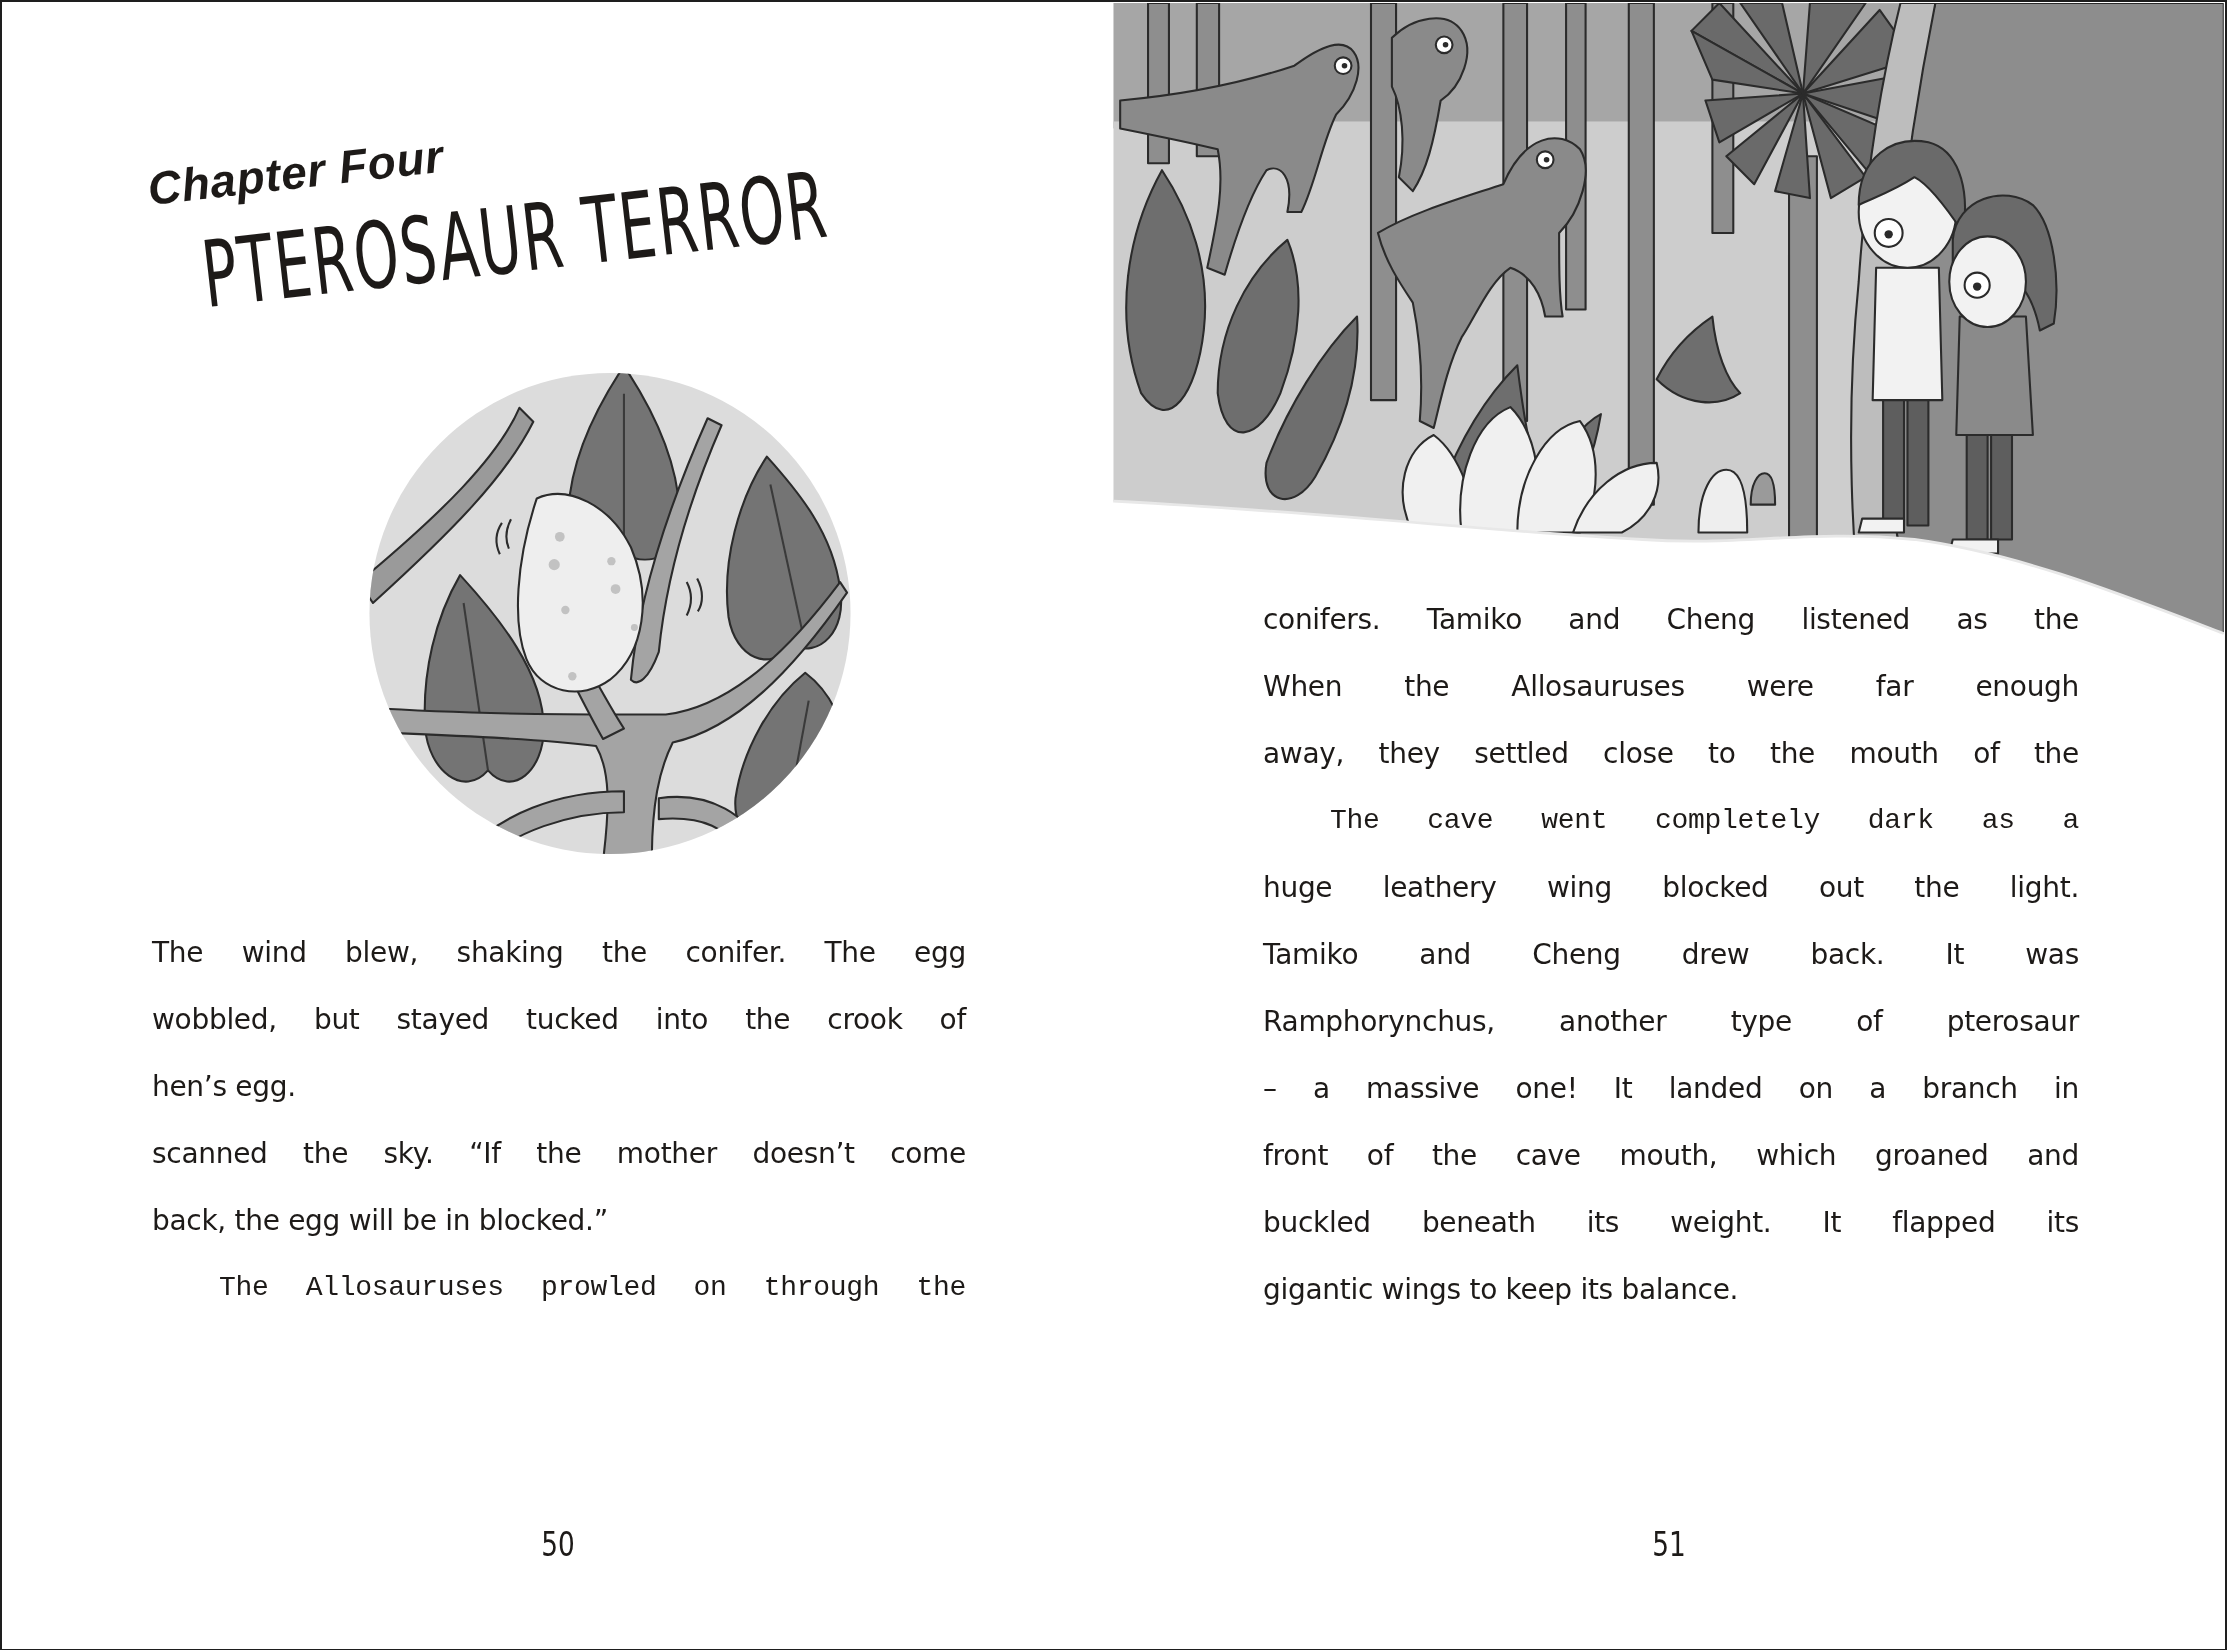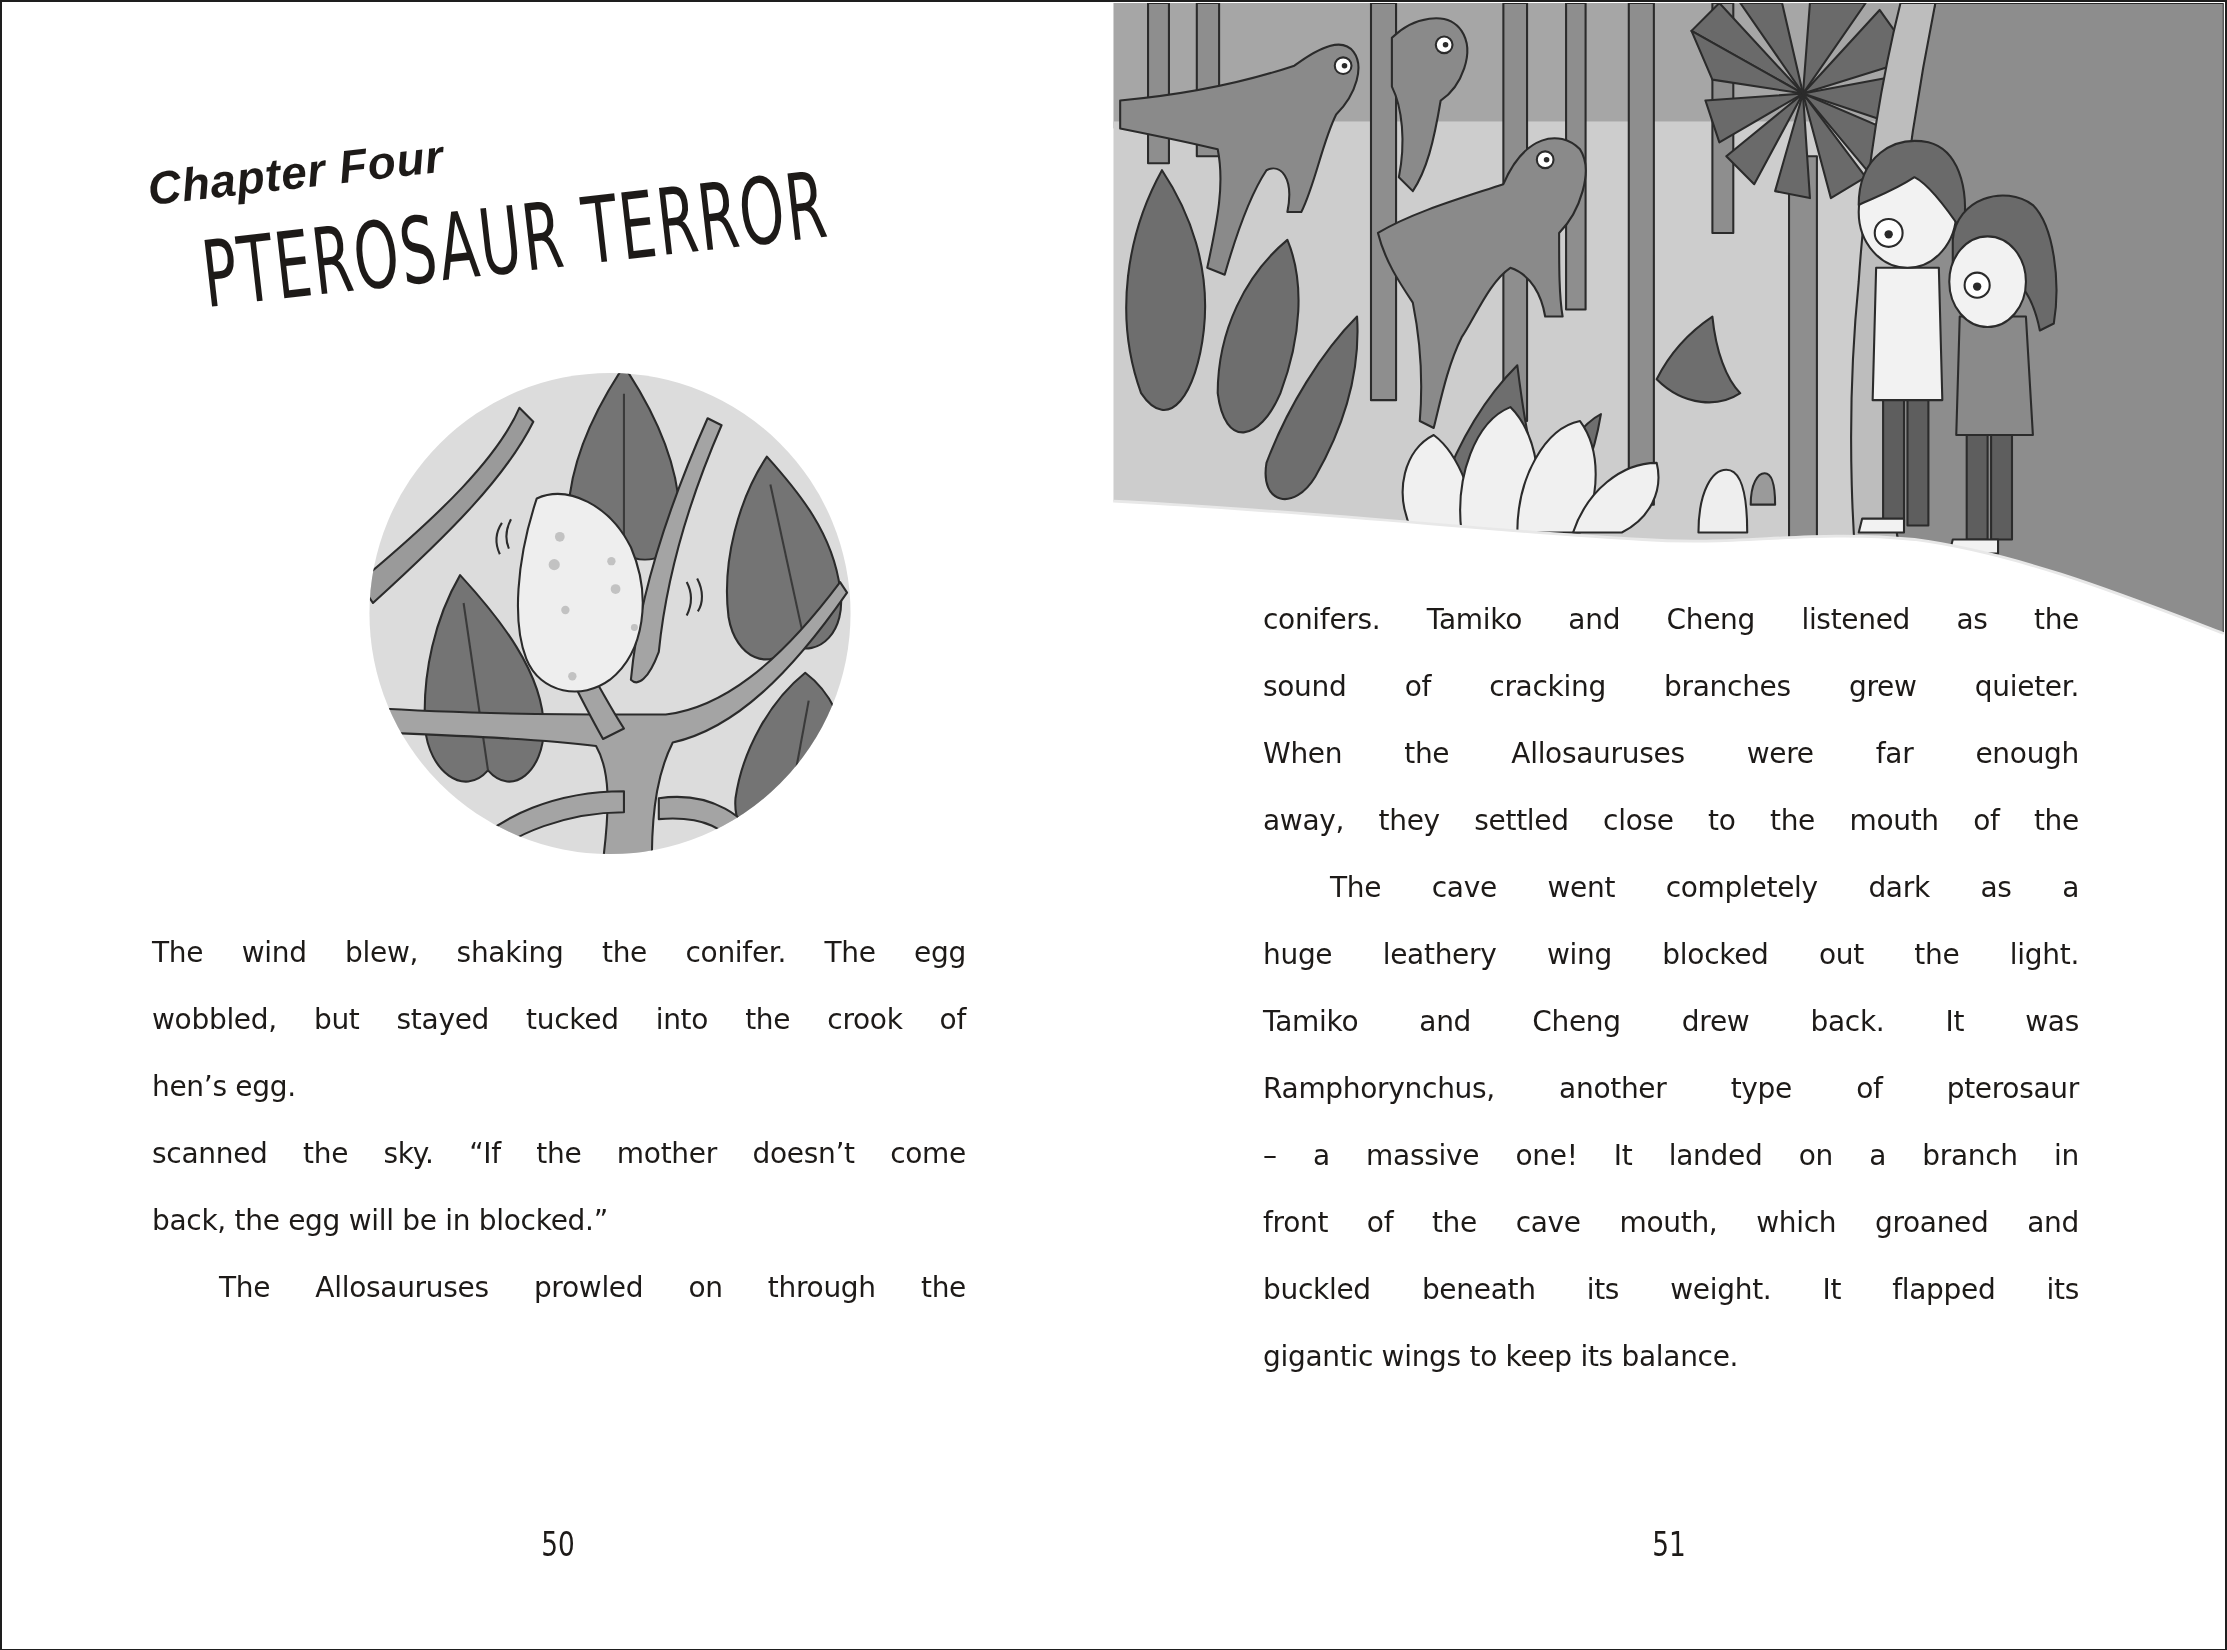--- a/index.html
+++ b/index.html
@@ -30,21 +30,21 @@
 
   .body-text {
     position: absolute;
     font-family: "DejaVu Sans", sans-serif; font-size: 28px; line-height: 67px;
     color: #1d1a18; letter-spacing: -0.3px;
   }
   .body-left { left: 152px; top: 919px; width: 814px; }
   .body-right { left: 1263px; top: 586px; width: 816px; }
   .line { display: block; height: 67px; white-space: nowrap; text-align: justify; text-align-last: justify; }
   .line.last { text-align-last: left; }
-  .line.indent { padding-left: 67px; }
+  .line.indent { padding-left: 67px; font-family: Liberation Mono, monospace; }
 
   .illustration { position: absolute; left: 1113px; top: 2.8px; width: 1111px; height: 641px; }
 
   .page-number {
     position: absolute; top: 1525px; width: 84px; text-align: center;
     font-family: "DejaVu Sans", sans-serif; font-size: 33px; color: #1d1a18;
     transform: scaleX(0.8);
   }
   .pn-left { left: 516px; }
   .pn-right { left: 1627px; }
@@ -121,21 +121,20 @@
       <span class="line last">back, the egg will be in blocked.”</span>
       <span class="line indent">The Allosauruses prowled on through the</span>
     </div>
 
     <div class="page-number pn-left">50</div>
   </div>
 
   <div class="page page-right">
     <div class="body-text body-right" style="left:150px">
       <span class="line">conifers. Tamiko and Cheng listened as the</span>
-      <span class="line">sound of cracking branches grew quieter.</span>
       <span class="line">When the Allosauruses were far enough</span>
       <span class="line">away, they settled close to the mouth of the</span>
       <span class="line indent">The cave went completely dark as a</span>
       <span class="line">huge leathery wing blocked out the light.</span>
       <span class="line">Tamiko and Cheng drew back. It was</span>
       <span class="line">Ramphorynchus, another type of pterosaur</span>
       <span class="line">– a  massive one! It landed on a branch in</span>
       <span class="line">front of the cave mouth, which groaned and</span>
       <span class="line">buckled beneath its weight. It flapped its</span>
       <span class="line last">gigantic wings to keep its balance.</span>

